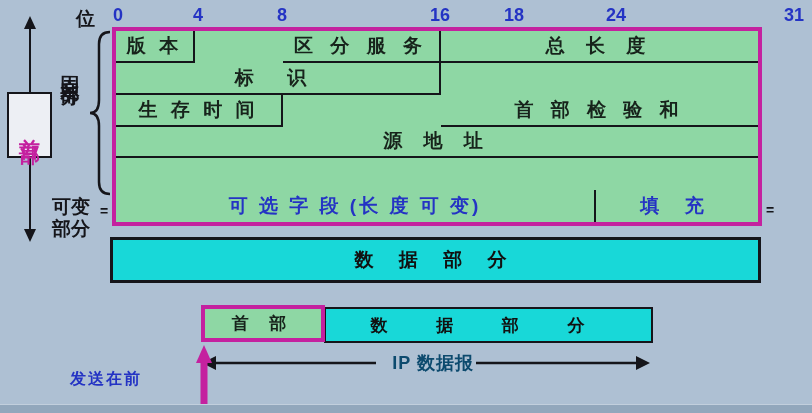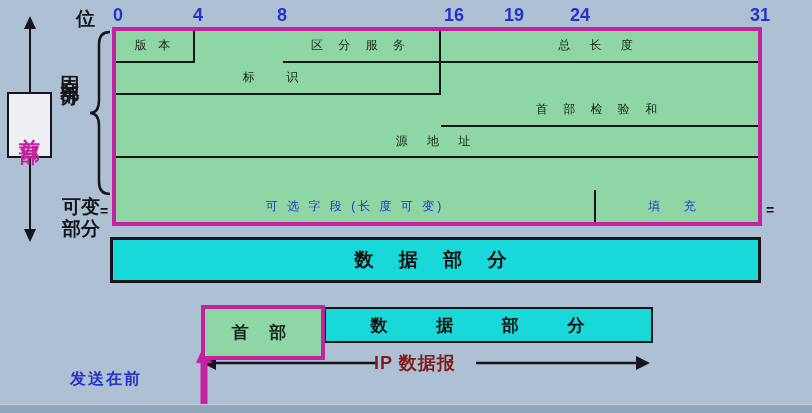--- a/index.html
+++ b/index.html
@@ -14,21 +14,21 @@
   .tick{position:absolute;top:5px;transform:translateX(-50%);font-size:18px;font-weight:bold;color:#2433c4;}
   
   .htable{
     position:absolute;left:112px;top:27px;width:650px;height:199px;
     box-sizing:border-box;border:4px solid #c4219f;background:#8ed7a4;
     display:grid;grid-template-columns:79px 88px 158px 69px 86px 162px;
     grid-template-rows:repeat(6,1fr);
   }
   .cell{
     display:flex;align-items:center;justify-content:center;
-    font-size:12px;font-weight:normal;color:#17231b;
+    font-size:19px;font-weight:bold;color:#17231b;
     border-right:2px solid #15151a;border-bottom:2px solid #15151a;
     white-space:nowrap;overflow:hidden;
   }
   .nr{border-right:none}.nb{border-bottom:none}
   .blue{color:#2433c4}
   .s0{letter-spacing:0}.s1{letter-spacing:1px}.s3{letter-spacing:3px}.s4{letter-spacing:4px}
   .s6{letter-spacing:6px}.s8{letter-spacing:8px}.s10{letter-spacing:10px}.s14{letter-spacing:14px}
   .c-v{grid-column:1;grid-row:1}.c-hl{grid-column:2;grid-row:1}.c-ds{grid-column:3;grid-row:1}.c-tl{grid-column:4/7;grid-row:1}
   .c-id{grid-column:1/4;grid-row:2}.c-fl{grid-column:4;grid-row:2}.c-fo{grid-column:5/7;grid-row:2}
   .c-ttl{grid-column:1/3;grid-row:3}.c-pr{grid-column:3;grid-row:3}.c-ck{grid-column:4/7;grid-row:3}
@@ -55,64 +55,64 @@
     font-size:21px;font-weight:bold;color:#c4219f;letter-spacing:3px;
   }
   .fixed-label{
     position:absolute;left:57px;top:60px;height:128px;
     writing-mode:vertical-rl;text-orientation:upright;
     font-size:19px;font-weight:bold;letter-spacing:4px;color:#15151a;
   }
   .brace{position:absolute;left:86px;top:29px;}
   .variable-label{
     position:absolute;left:52px;top:196px;width:48px;
-    font-size:19px;font-weight:bold;line-height:22px;text-align:right;
+    font-size:19px;font-weight:bold;line-height:22px;text-align:left;
     word-break:break-all;color:#15151a;
   }
   
   .bd-header{
-    position:absolute;left:201px;top:305px;width:124px;height:55px;box-sizing:border-box;
+    position:absolute;left:201px;top:305px;width:124px;height:37px;box-sizing:border-box;
     background:#8ed7a4;border:4px solid #c4219f;z-index:2;
     display:flex;align-items:center;justify-content:center;
     font-size:17px;font-weight:bold;letter-spacing:8px;color:#17231b;
   }
   .bd-data{
     position:absolute;left:324px;top:307px;width:329px;height:36px;box-sizing:border-box;
     background:#18d8d8;border:2px solid #15151a;
     display:flex;align-items:center;justify-content:center;
     font-size:17px;font-weight:bold;letter-spacing:22px;color:#111;
   }
   .ip-arrow{position:absolute;left:198px;top:352px;}
   .ip-label{
-    position:absolute;left:374px;top:351px;width:100px;text-align:left;
-    font-size:18px;font-weight:bold;color:#7f1d1d;letter-spacing:1px;white-space:nowrap;
+    position:absolute;left:374px;top:351px;width:100px;text-align:right;
+    font-size:18px;font-weight:bold;color:#0c4a6e;letter-spacing:1px;white-space:nowrap;
   }
   .send-arrow{position:absolute;left:194px;top:345px;}
   .send-label{
     position:absolute;left:70px;top:369px;
     font-size:16px;font-weight:bold;color:#2433c4;letter-spacing:2px;
   }
   .bottom-band{
     position:absolute;left:0;top:404px;width:812px;height:9px;
     background:#92a7bc;border-top:1px solid #c2cfdd;
   }
 </style>
 </head>
 <body>
 
 <div class="stage">
 
   <div class="bit-label">位</div>
   <span class="tick" style="left:118px">0</span>
   <span class="tick" style="left:198px">4</span>
   <span class="tick" style="left:282px">8</span>
-  <span class="tick" style="left:454px">16</span>
-  <span class="tick" style="left:514px">19</span>
-  <span class="tick" style="left:580px">24</span>
-  <span class="tick" style="left:760px">31</span>
+  <span class="tick" style="left:440px">16</span>
+  <span class="tick" style="left:514px">18</span>
+  <span class="tick" style="left:616px">24</span>
+  <span class="tick" style="left:794px">31</span>
 
   <svg class="updown-arrow" width="20" height="226" viewBox="0 0 20 226">
     <line x1="10" y1="9" x2="10" y2="217" stroke="#15151a" stroke-width="2"></line>
     <polygon points="10,0 4,13 16,13" fill="#15151a"></polygon>
     <polygon points="10,226 4,213 16,213" fill="#15151a"></polygon>
   </svg>
 
   <div class="header-box">
     <span>首部</span>
   </div>
@@ -126,20 +126,21 @@
   <div class="variable-label">可变部分</div>
 
   <span class="break-mark bm-left">=</span>
   <span class="break-mark bm-right">=</span>
 
   <div class="htable">
     <div class="cell c-v  s4">版 本</div>
     <div class="cell c-ds s6">区 分 服 务</div>
     <div class="cell c-tl s8 nr">总 长 度</div>
     <div class="cell c-id s14">标 识</div>
+    <div class="cell c-ttl s4">生 存 时 间</div>
     <div class="cell c-src s8 nr">源 地 址</div>
     <div class="cell c-ck s6 nr">首 部 检 验 和</div>
     <div class="cell c-opt s3 nb blue">可 选 字 段 (长 度 可 变)</div>
     <div class="cell c-pad s10 nr nb blue">填 充</div>
   </div>
 
   <div class="data-bar">数 据 部 分</div>
 
   <div class="bd-header">首 部</div>
   <div class="bd-data">数 据 部 分</div>

